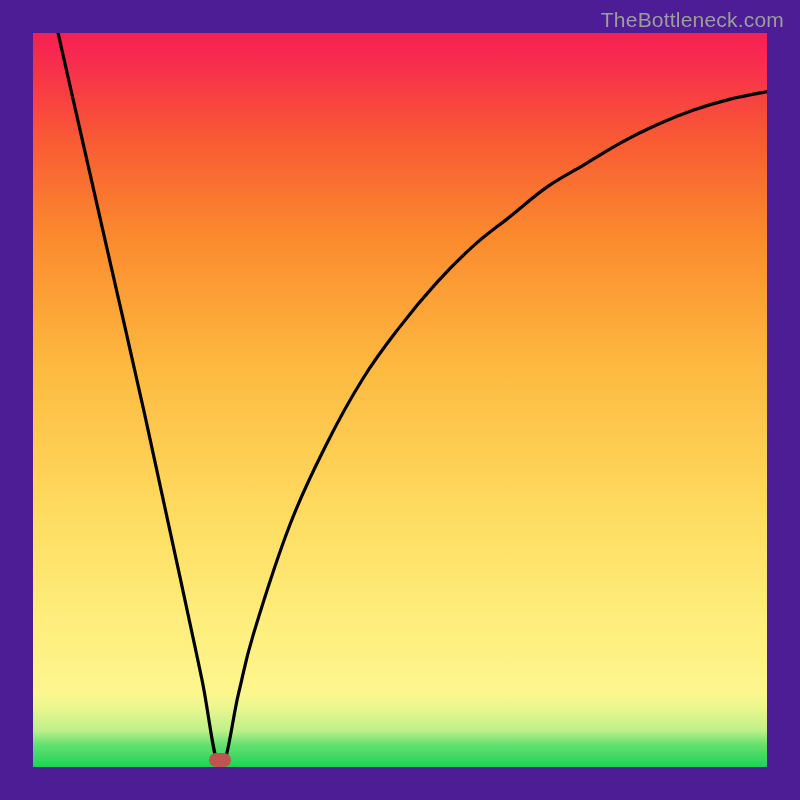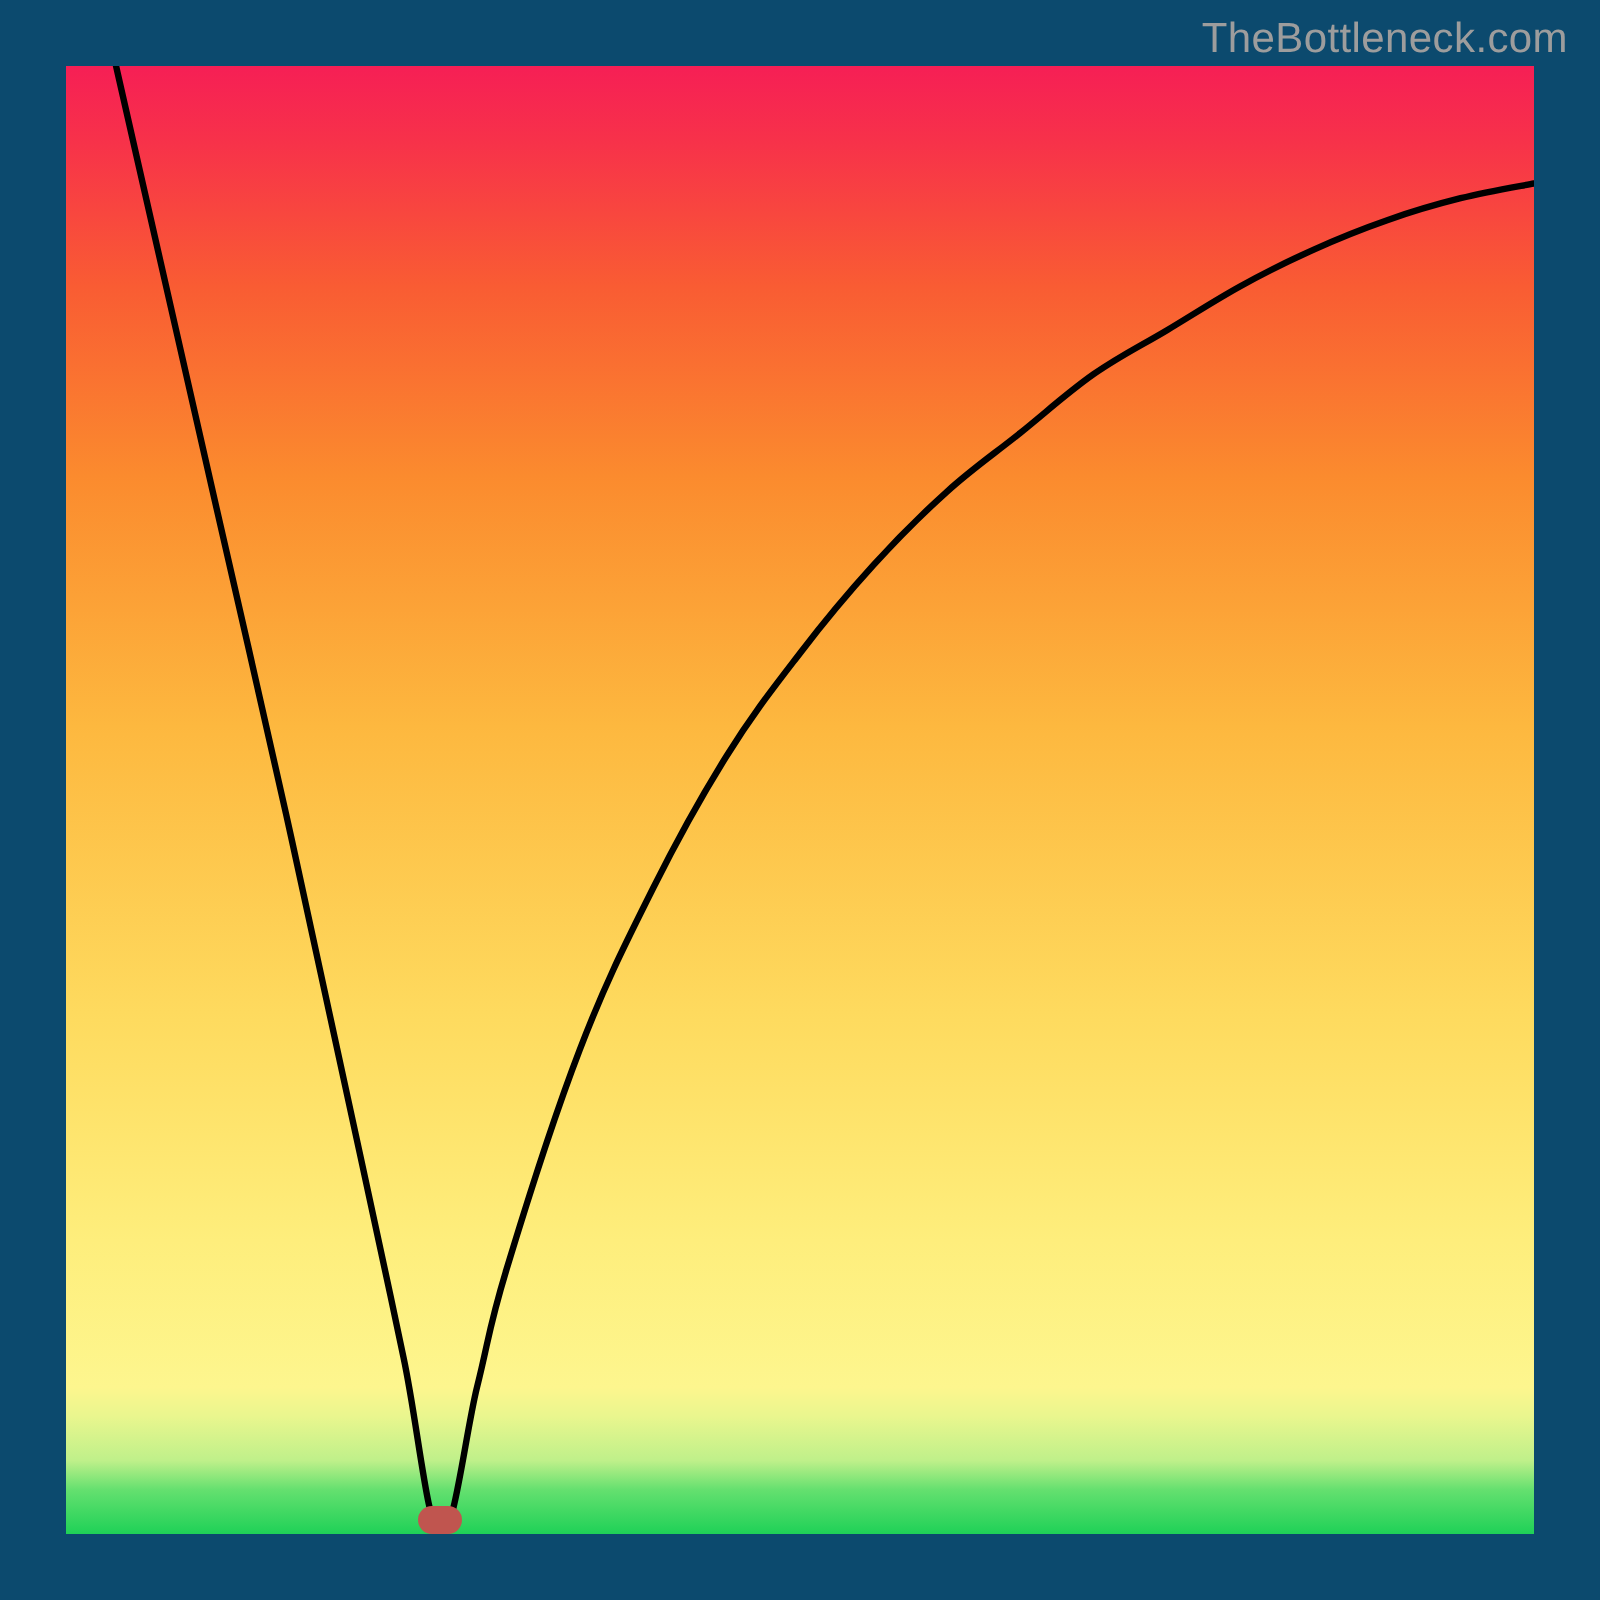--- a/index.html
+++ b/index.html
@@ -8,21 +8,21 @@
     width: 800px;
     height: 800px;
     overflow: hidden;
     background: #000;
     font-family: Arial, Helvetica, sans-serif;
   }
   .frame {
     position: relative;
     width: 800px;
     height: 800px;
-    background: #0c4a6e;
+    background: #4c1d95;
   }
   .plot-area {
     position: absolute;
     left: 33px;
     top: 33px;
     width: 734px;
     height: 734px;
     
     background: linear-gradient(
       to top,

